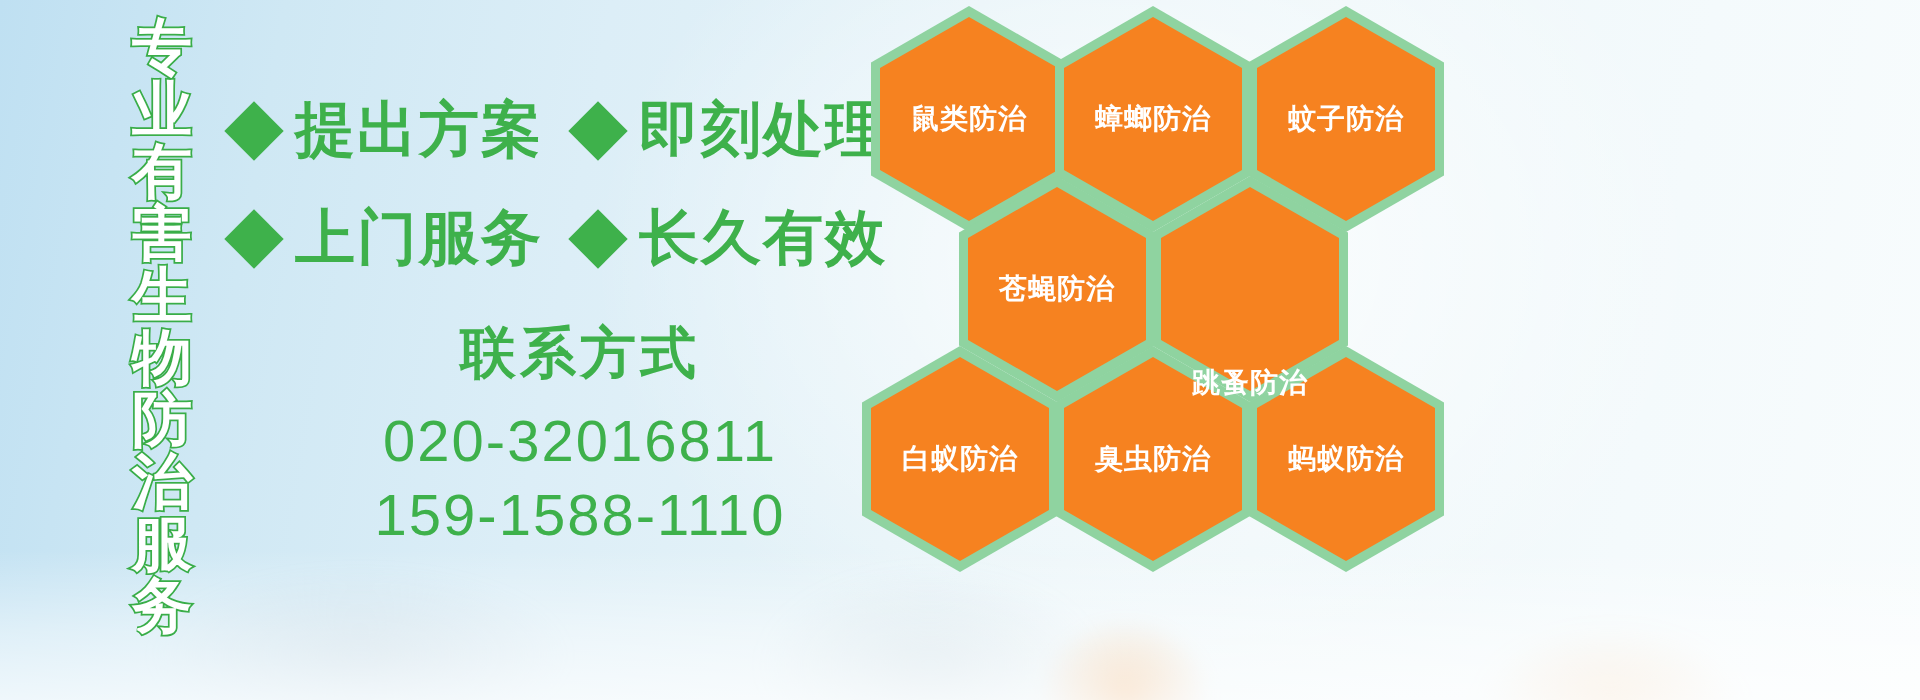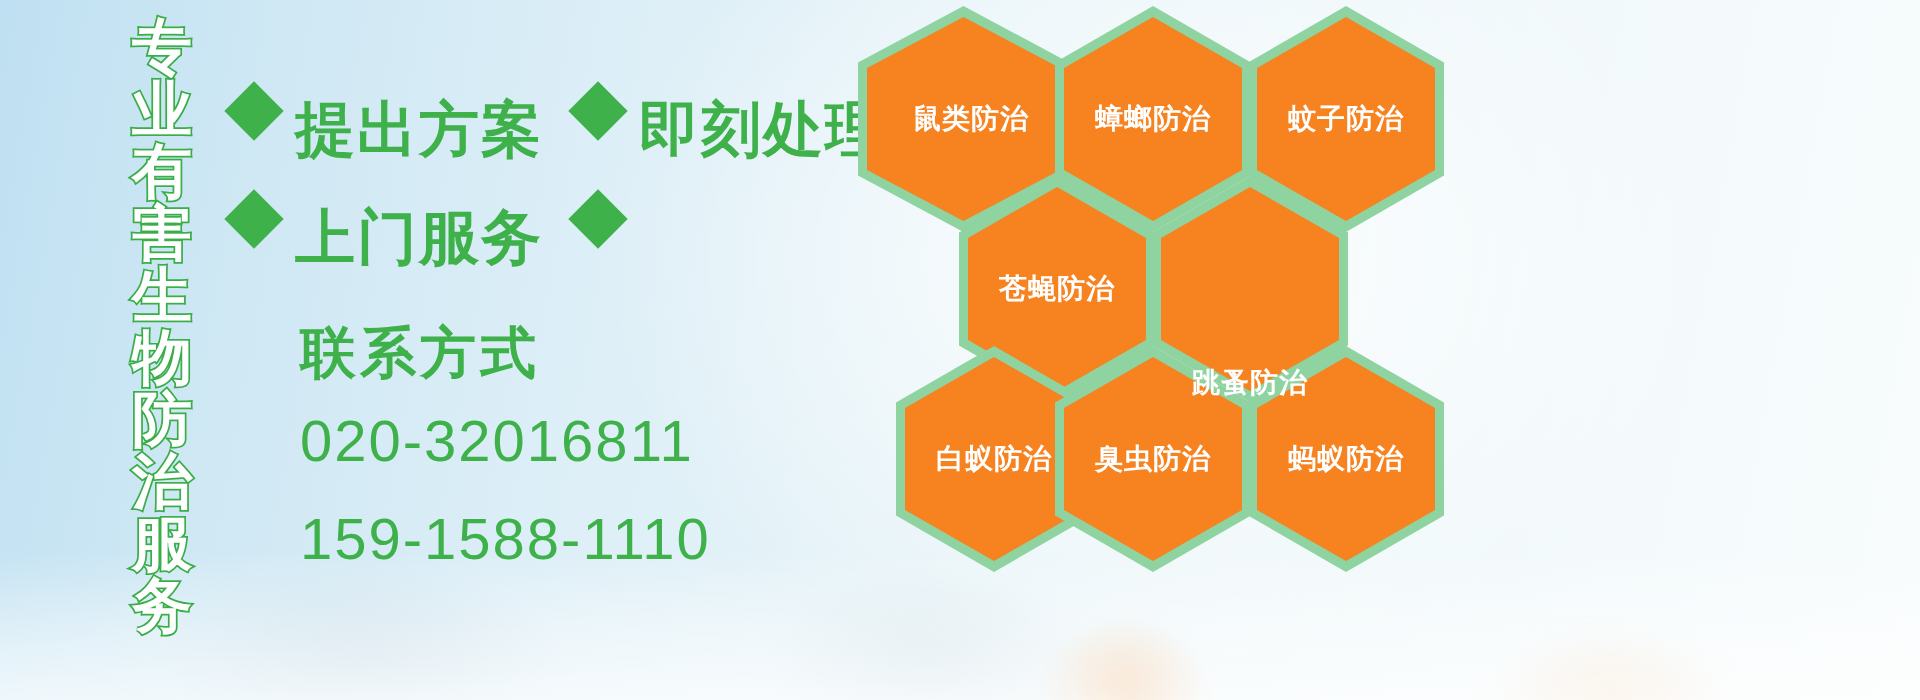--- a/index.html
+++ b/index.html
@@ -49,47 +49,46 @@
     display:block;
     font-family:"DejaVu Sans","Liberation Sans",sans-serif;
     font-size:60px;line-height:62px;font-weight:700;color:#ffffff;
     -webkit-text-stroke:3.5px #3aae49;
     paint-order:stroke fill;
     text-shadow:0 0 1px rgba(58,174,73,.7);
   }
 
   
   .feature-row{
-    position:absolute;display:flex;
+    position:absolute;display:flex;align-items:center;
     color:#3eb14b;font-weight:700;white-space:nowrap;
     font-family:Liberation Mono, monospace;
   }
   #feature-row-1{left:233px;top:90px;font-size:60px;}
   #feature-row-2{left:233px;top:198px;font-size:60px;}
   .diamond{
     display:inline-block;width:42px;height:42px;background:#3eb14b;
     transform:rotate(45deg);margin:0 20px 0 0;flex:0 0 auto;
   }
   .feature-text{margin-right:34px;letter-spacing:2px;}
   .feature-text.last{margin-right:0;}
 
   
   #contact-block{
-    position:absolute;left:300px;top:318px;width:560px;text-align:left;
+    position:absolute;left:300px;top:318px;width:560px;text-align:center;
     color:#3eb14b;
   }
   #contact-title{
     font-family:"DejaVu Sans","Liberation Sans",sans-serif;
     font-size:56px;font-weight:700;letter-spacing:4px;line-height:70px;
   }
   .phone-line{
     font-family:"Liberation Sans","DejaVu Sans",sans-serif;
     font-size:58px;font-weight:400;letter-spacing:2px;line-height:74px;
     color:#3eb14b;
-    margin-top:24px;
   }
   #phone-primary{margin-top:16px;}
 
   
   #honeycomb{position:absolute;left:856px;top:-10px;width:620px;height:580px;}
   .hex{
     position:absolute;width:196px;height:226px;
     display:flex;align-items:center;justify-content:center;
   }
   .hex .hex-shape{
@@ -136,31 +135,32 @@
     <span class="diamond"></span>
     <span class="feature-text">提出方案</span>
     <span class="diamond"></span>
     <span class="feature-text last">即刻处理</span>
   </div>
 
   <div class="feature-row" id="feature-row-2">
     <span class="diamond"></span>
     <span class="feature-text">上门服务</span>
     <span class="diamond"></span>
+    <span class="feature-text last">长久有效</span>
   </div>
 
   <div id="contact-block">
     <div id="contact-title">联系方式</div>
     <div class="phone-line" id="phone-primary">020-32016811</div>
     <div class="phone-line" id="phone-secondary">159-1588-1110</div>
   </div>
 
   <div id="honeycomb">
 
-    <div class="hex" style="left:2px;top:16px;padding-left:15px;">
+    <div class="hex" style="left:15px;top:16px;">
       <div class="hex-shape"></div>
       <div class="hex-inner"></div>
       <span class="hex-label">鼠类防治</span>
     </div>
 
     <div class="hex" style="left:199px;top:16px;align-items:center;">
       <div class="hex-shape"></div>
       <div class="hex-inner"></div>
       <span class="hex-label">蟑螂防治</span>
     </div>
@@ -176,21 +176,21 @@
       <div class="hex-inner"></div>
       <span class="hex-label">苍蝇防治</span>
     </div>
 
     <div class="hex" style="left:296px;top:186px;align-items:flex-end;">
       <div class="hex-shape"></div>
       <div class="hex-inner"></div>
       <span class="hex-label">跳蚤防治</span>
     </div>
 
-    <div class="hex" style="left:6px;top:356px;margin-left:34px;">
+    <div class="hex" style="left:6px;top:356px;">
       <div class="hex-shape"></div>
       <div class="hex-inner"></div>
       <span class="hex-label">白蚁防治</span>
     </div>
 
     <div class="hex" style="left:392px;top:356px;">
       <div class="hex-shape"></div>
       <div class="hex-inner"></div>
       <span class="hex-label">蚂蚁防治</span>
     </div>

